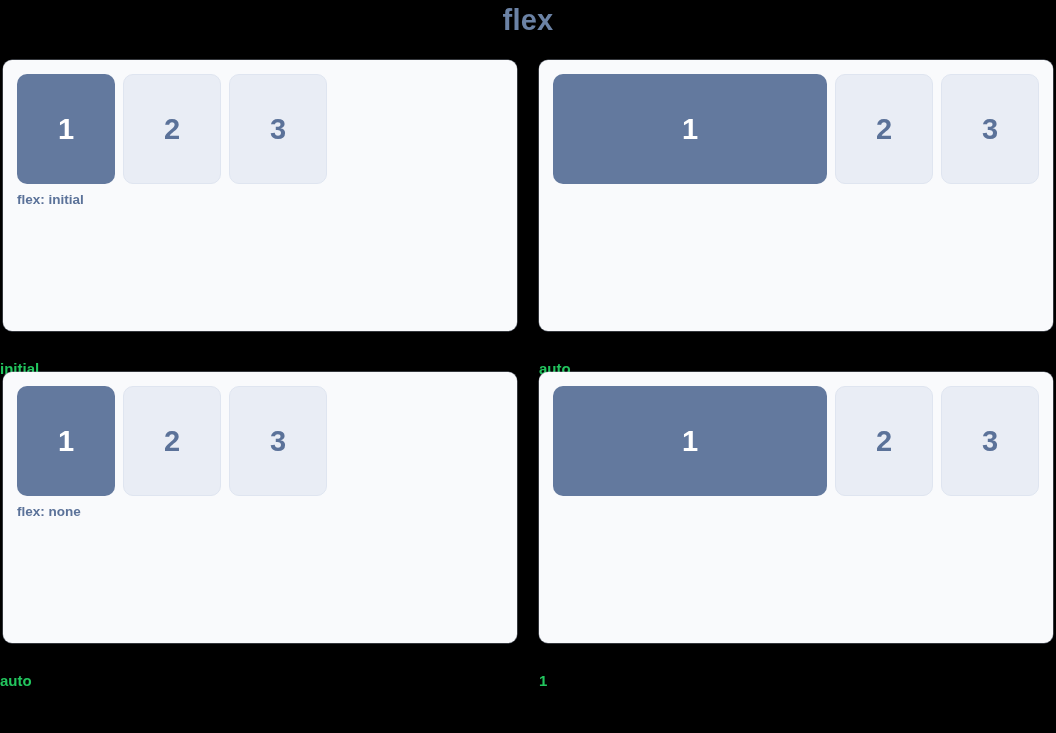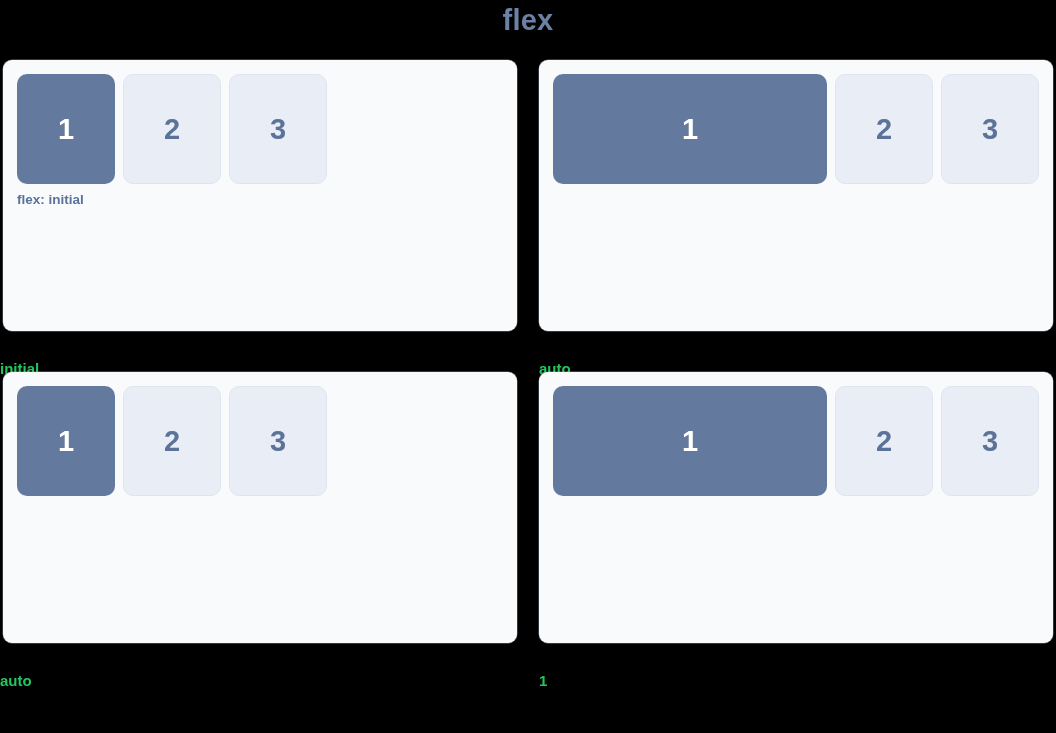--- a/index.html
+++ b/index.html
@@ -157,20 +157,21 @@
       <div class="caption">auto</div>
     </div>
 
     <div class="cell cell-bl">
       <div class="panel">
         <div class="flex-row">
           <div class="box box-primary">1</div>
           <div class="box box-plain">2</div>
           <div class="box box-plain">3</div>
         </div>
+        <div class="flex-label">flex: none</div>
       </div>
       <div class="caption">auto</div>
     </div>
 
     <div class="cell cell-br">
       <div class="panel">
         <div class="flex-row grow">
           <div class="box box-primary">1</div>
           <div class="box box-plain">2</div>
           <div class="box box-plain">3</div>

